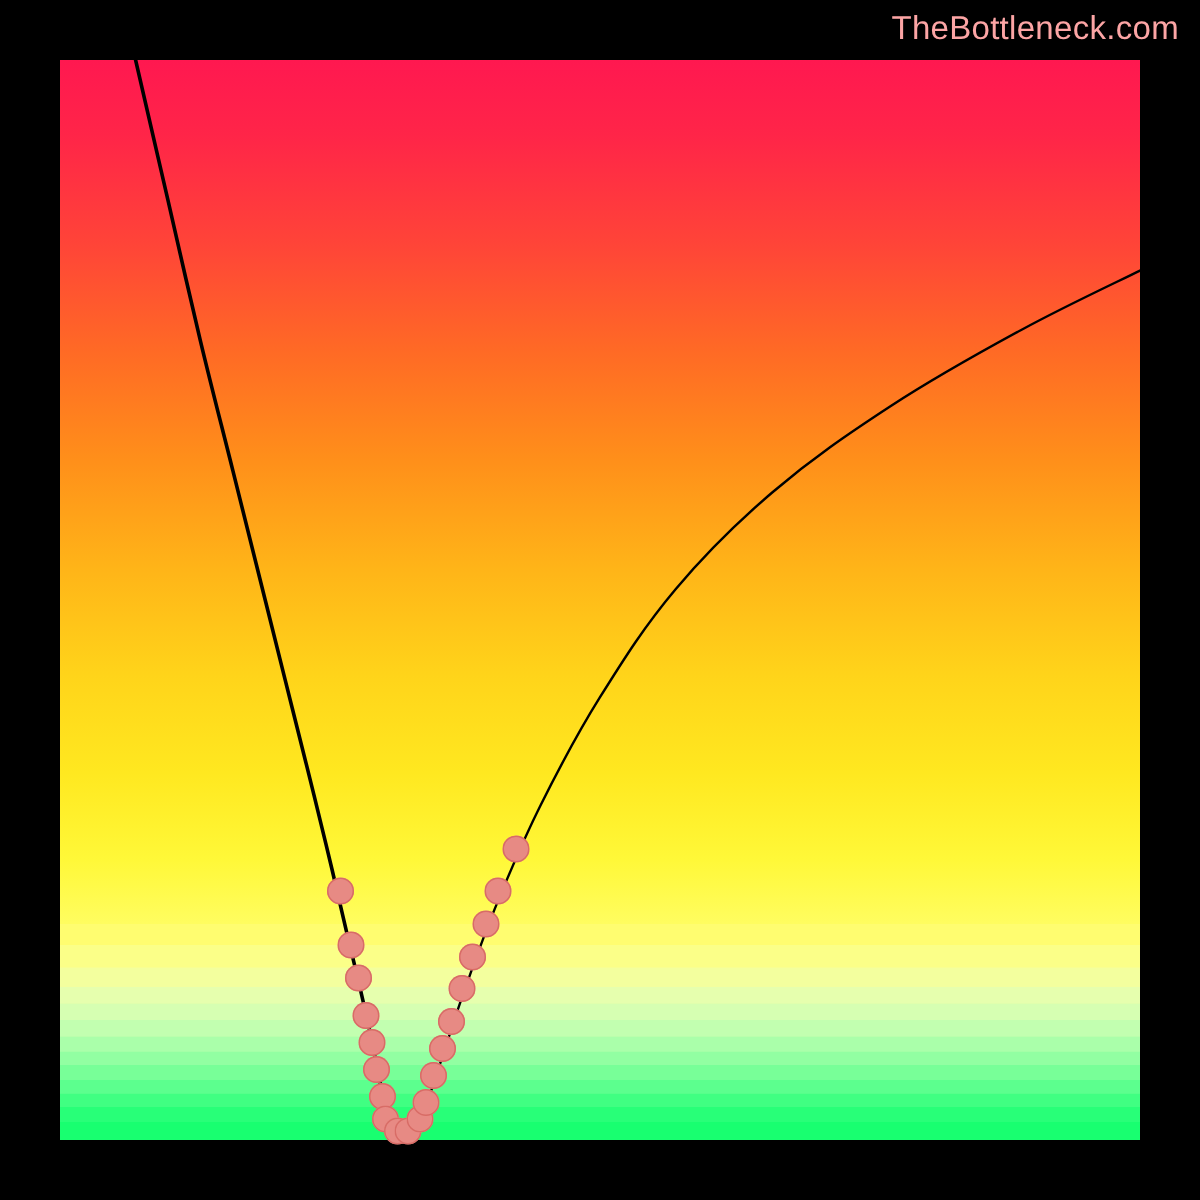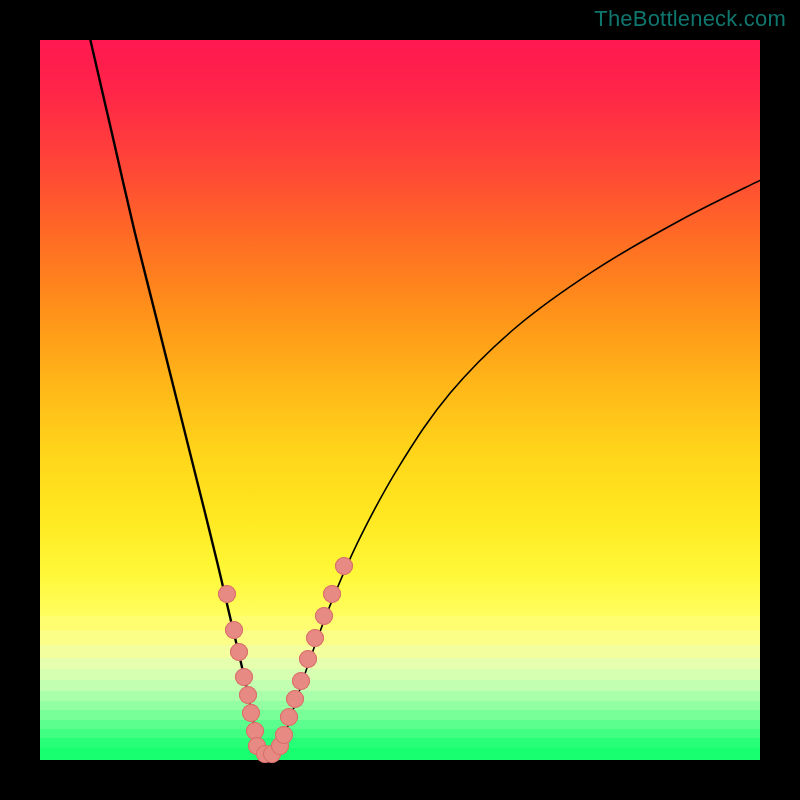--- a/index.html
+++ b/index.html
@@ -52,21 +52,21 @@
     width: 100%;
   }
   .curves {
     position: absolute;
     inset: 0;
   }
   .watermark {
     position: absolute;
     top: 6px;
     right: 14px;
-    color: #0f766e;
+    color: #fca5a5;
     font-size: 22px;
     font-weight: 400;
     letter-spacing: 0.2px;
   }
   .dot {
     position: absolute;
     border-radius: 50%;
     transform: translate(-50%, -50%);
   }
 </style>

